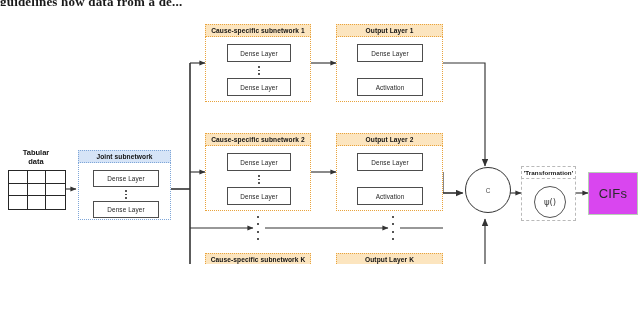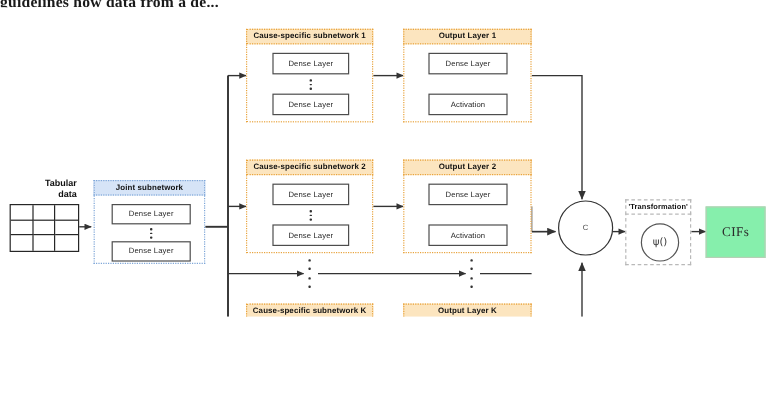--- a/index.html
+++ b/index.html
@@ -25,21 +25,21 @@
     font-family:"Liberation Serif", serif;
     font-size:13px;
     font-weight:700;
     letter-spacing:.2px;
     white-space:nowrap;
   }
 
   
   .tab-label{
     position:absolute;
-    text-align:right;
+    text-align:center;
     font-size:7.5px;
     font-weight:700;
     color:#111;
     line-height:9px;
     white-space:pre-line;
   }
   .grid-table{
     position:absolute;
     border:1.3px solid #262626;
     display:grid;
@@ -123,26 +123,25 @@
     background:#fff;
     display:flex;align-items:center;justify-content:center;
     font-size:8.5px;color:#3a3a3a;
     font-family:"DejaVu Sans", sans-serif;
   }
 
   
   .cifs{
     position:absolute;
     box-sizing:border-box;
-    background:#86efac;
+    background:#d946ef;
     border:1.1px solid #b6cfb5;
     display:flex;align-items:center;justify-content:center;
-    font-size:11px;color:#2b2b2b;
+    font-size:13px;color:#2b2b2b;
     letter-spacing:.3px;
-    font-family:Liberation Serif, serif;
   }
 </style>
 </head>
 <body>
 
 <div id="page">
 
   <div class="top-crop">guidelines how  data from a de...</div>
 
   <svg id="svg-layer" viewBox="0 0 640 336">

